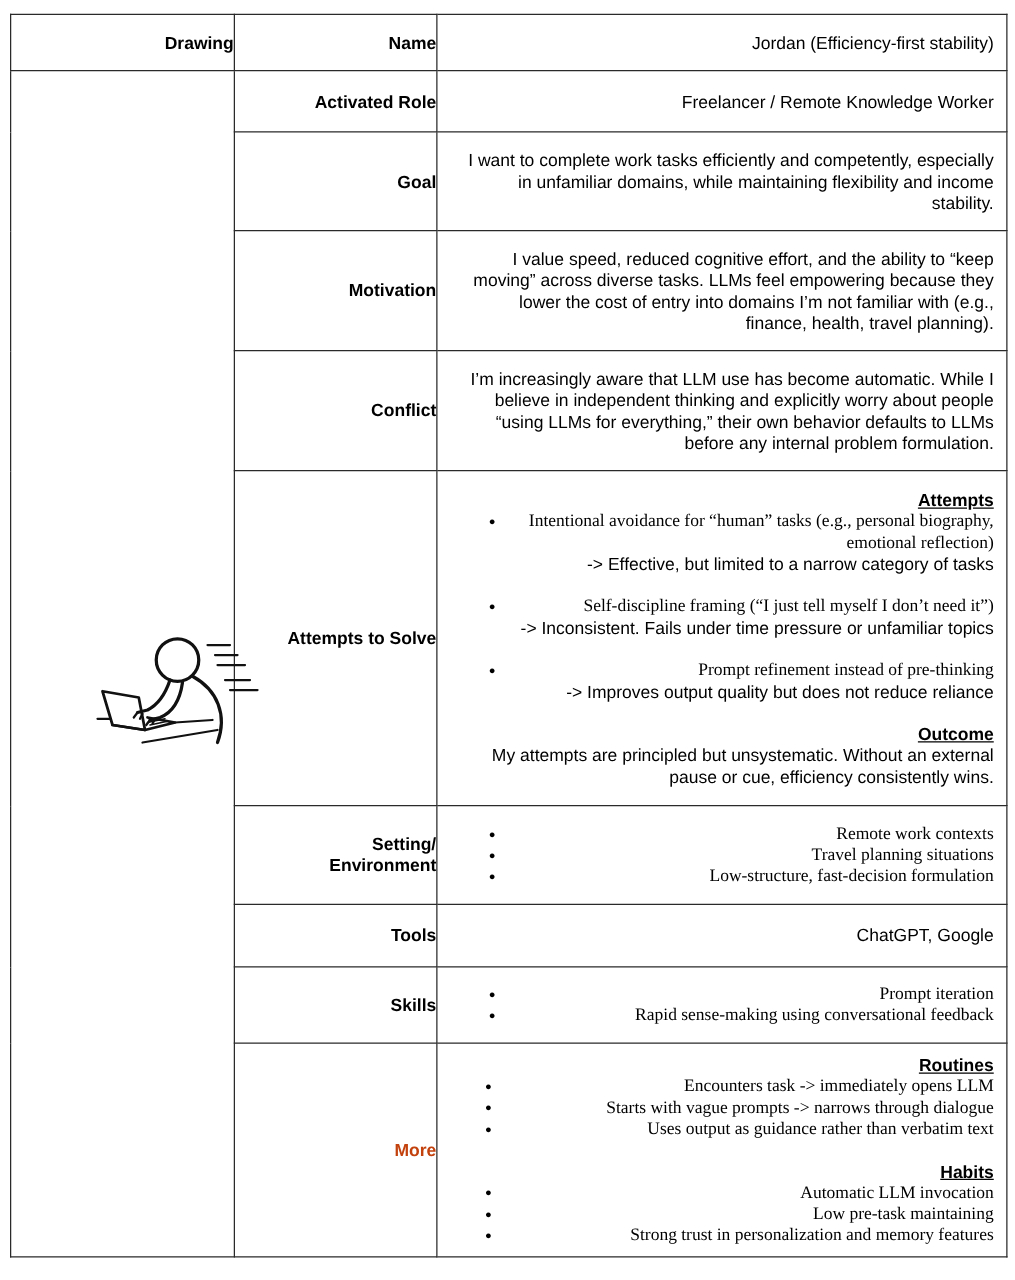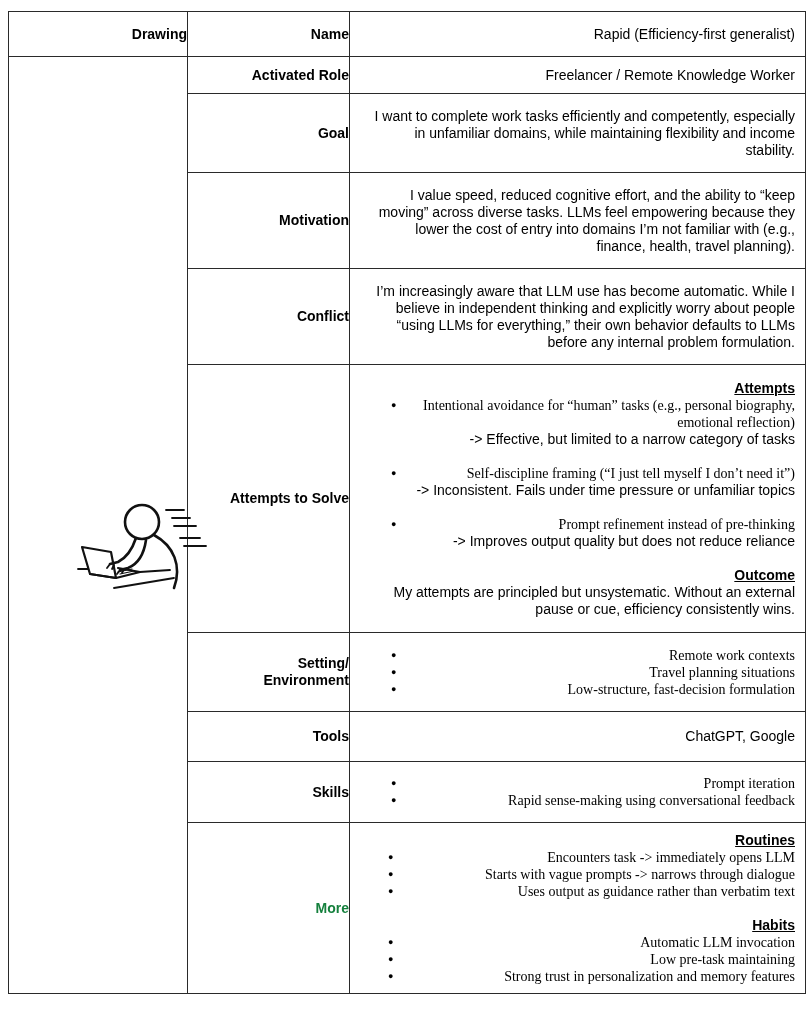--- a/index.html
+++ b/index.html
@@ -19,24 +19,24 @@
     border: 1.5px solid #2a2a2a;
     vertical-align: middle;
     padding: 0 0 0 13px;
     line-height: 17px;
   }
   col.c1 { width: 179px; }
   col.c2 { width: 162px; }
   col.c3 { width: 456px; }
   .hdr { font-weight: bold; }
   .lbl { font-weight: bold; }
-  .lbl.muted { color: #15803d; }
+  .lbl.muted { color: #c2410c; }
   .val { padding-right: 10px !important; }
   .h-46 { height: 45px; }
-  .h-50 { height: 37px; margin-top: 42px; }
+  .h-50 { height: 49px; margin-top: 42px; }
   .h-80 { height: 79px; }
   .h-97 { height: 96px; }
   .h-269 { height: 268px; }
   .h-80b { height: 79px; }
   .h-51 { height: 50px; }
   .h-62 { height: 61px; }
   .h-172 { height: 171px; }
   .sub { font-weight: bold; text-decoration: underline; }
   ul.b {
     list-style: none; margin: 0; padding: 0; font-family: Liberation Serif, serif;
@@ -62,21 +62,21 @@
 <table class="persona">
   <colgroup>
       <col class="c1">
       <col class="c2">
       <col class="c3">
     </colgroup>
   <tbody>
       <tr class="h-46">
     <td class="hdr">Drawing</td>
     <td class="hdr">Name</td>
-    <td class="val">Rapid (Efficiency-first generalist)</td>
+    <td class="val">Jordan (Efficiency-first stability)</td>
   </tr>
 
   <tr class="h-50">
     <td rowspan="9" style="padding:0; vertical-align:middle;">
       <div style="position:relative; height:100%;">
         <svg class="figure" width="140" height="95" viewBox="0 0 140 95" style="position:relative; left:27px; top:22px;" fill="none" stroke="#111" stroke-width="2.6" stroke-linecap="round" stroke-linejoin="round">
 
           <circle cx="68" cy="24" r="17"></circle>
 
           <path d="M80 37 C 100 48, 108 68, 100 90"></path>

